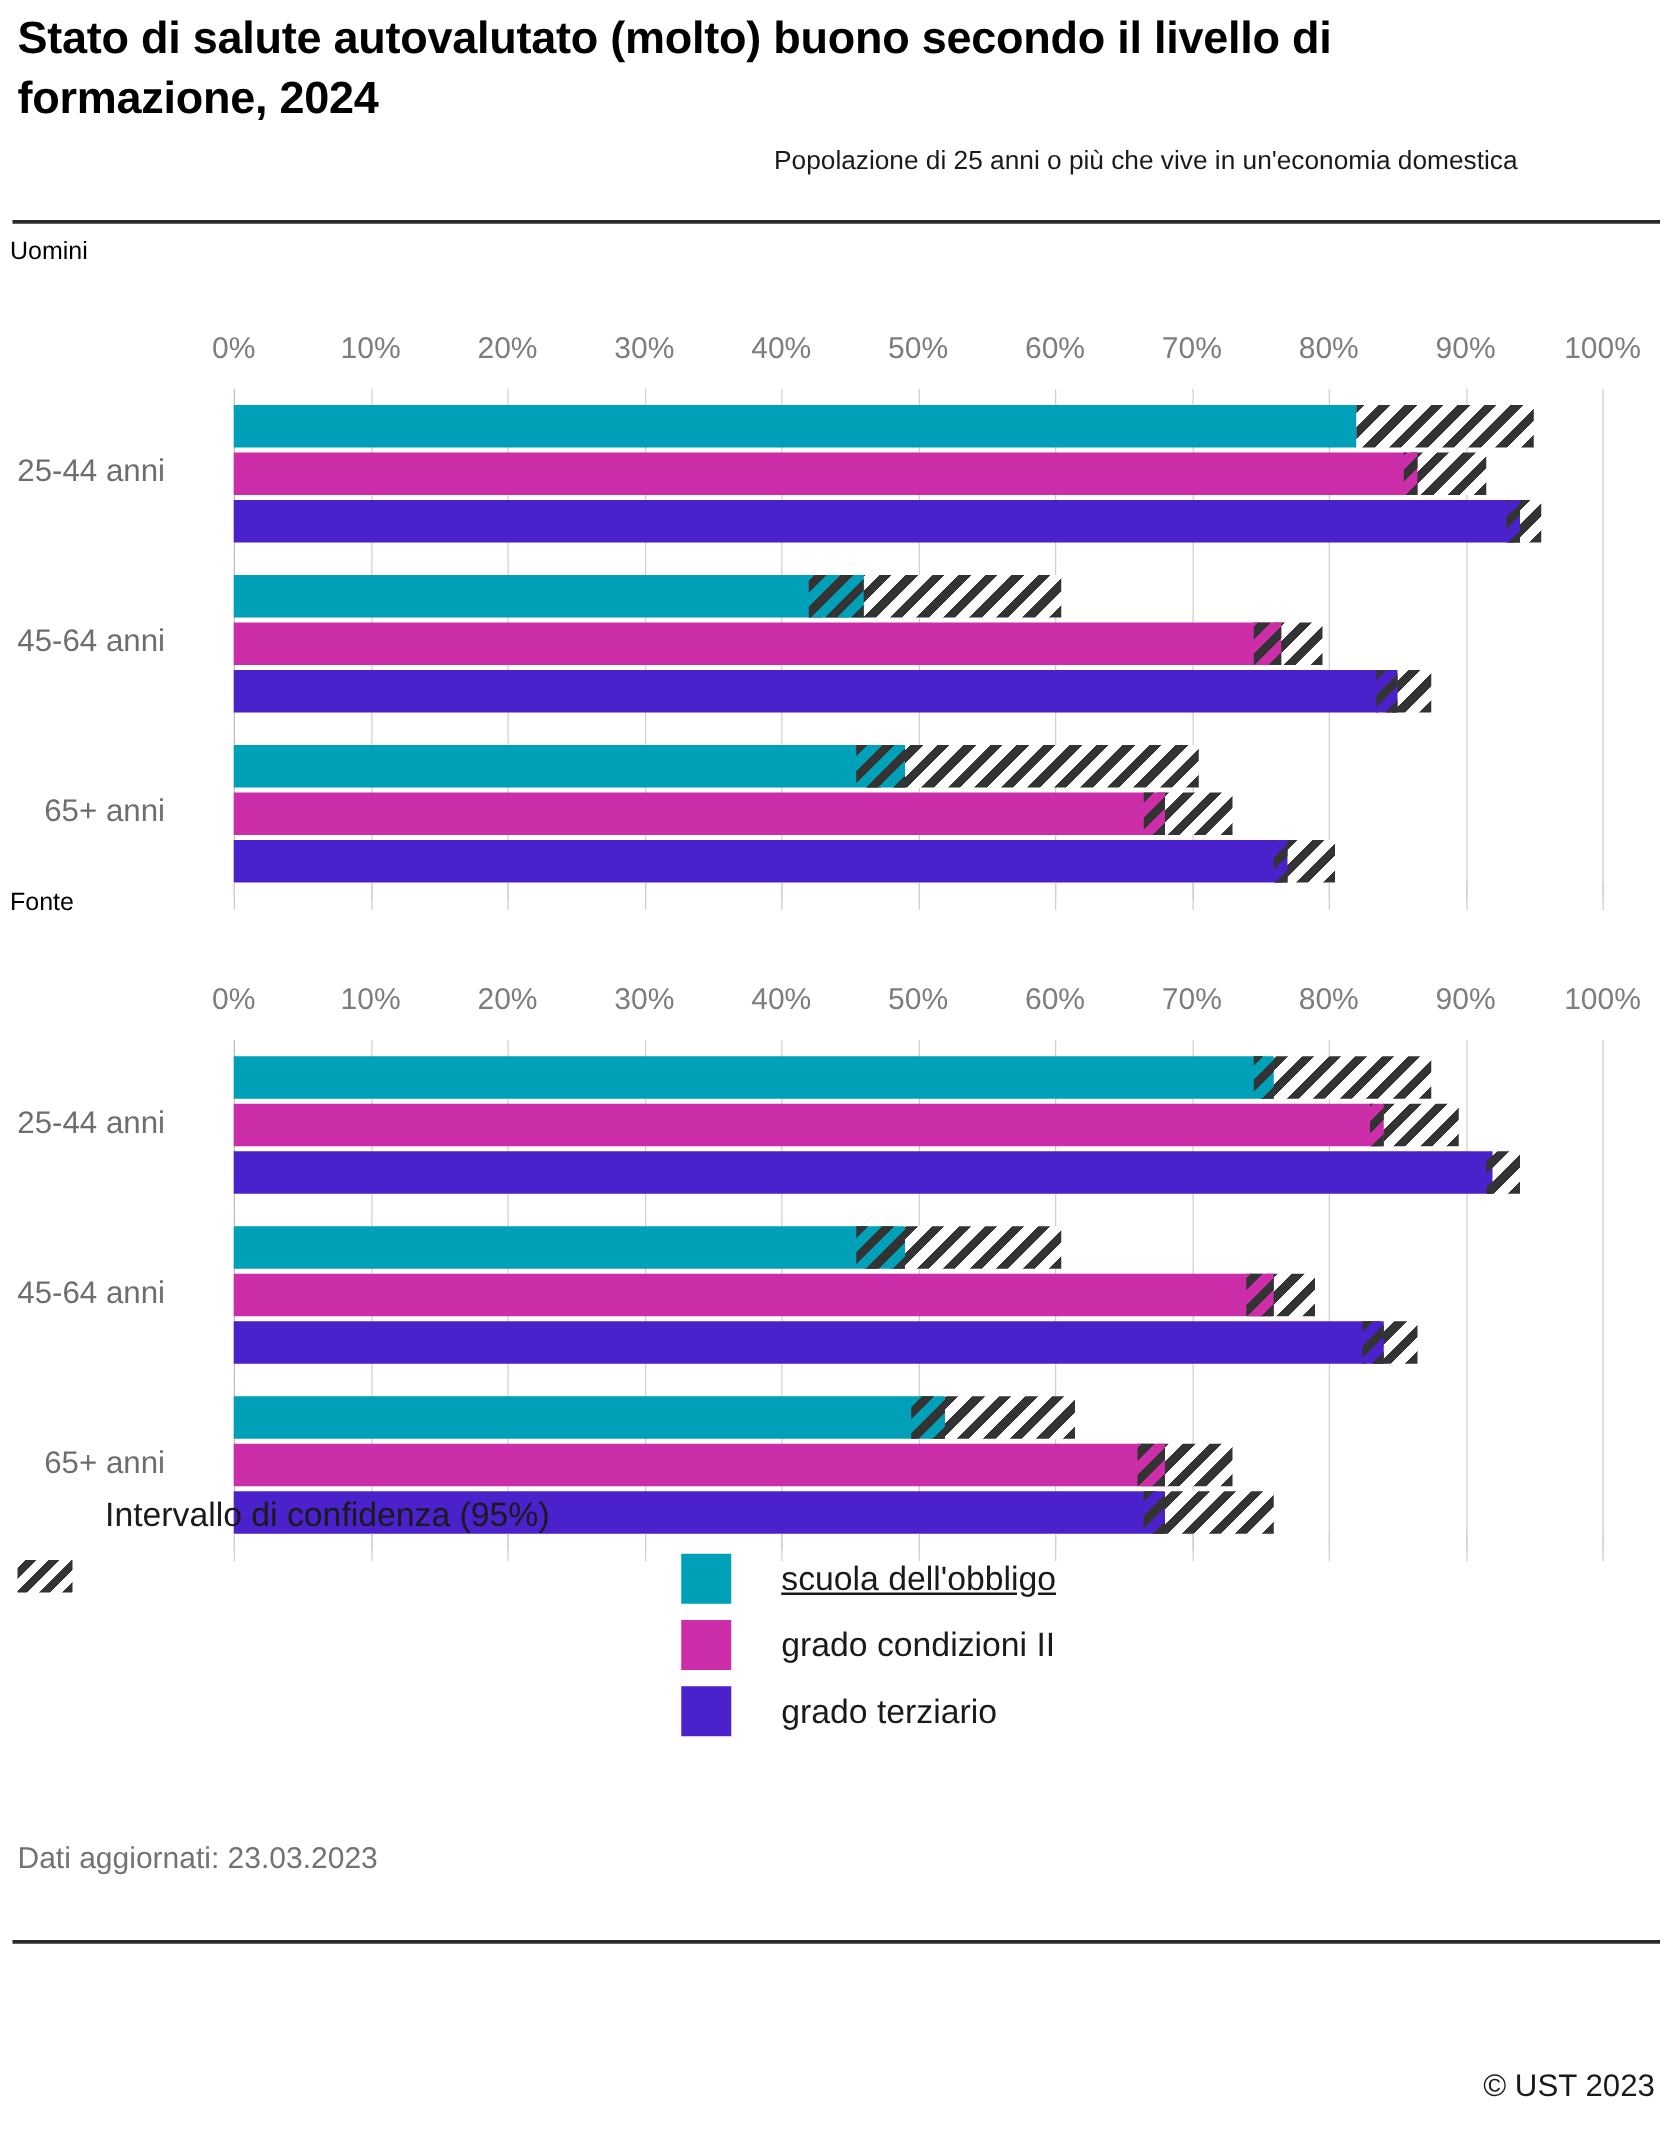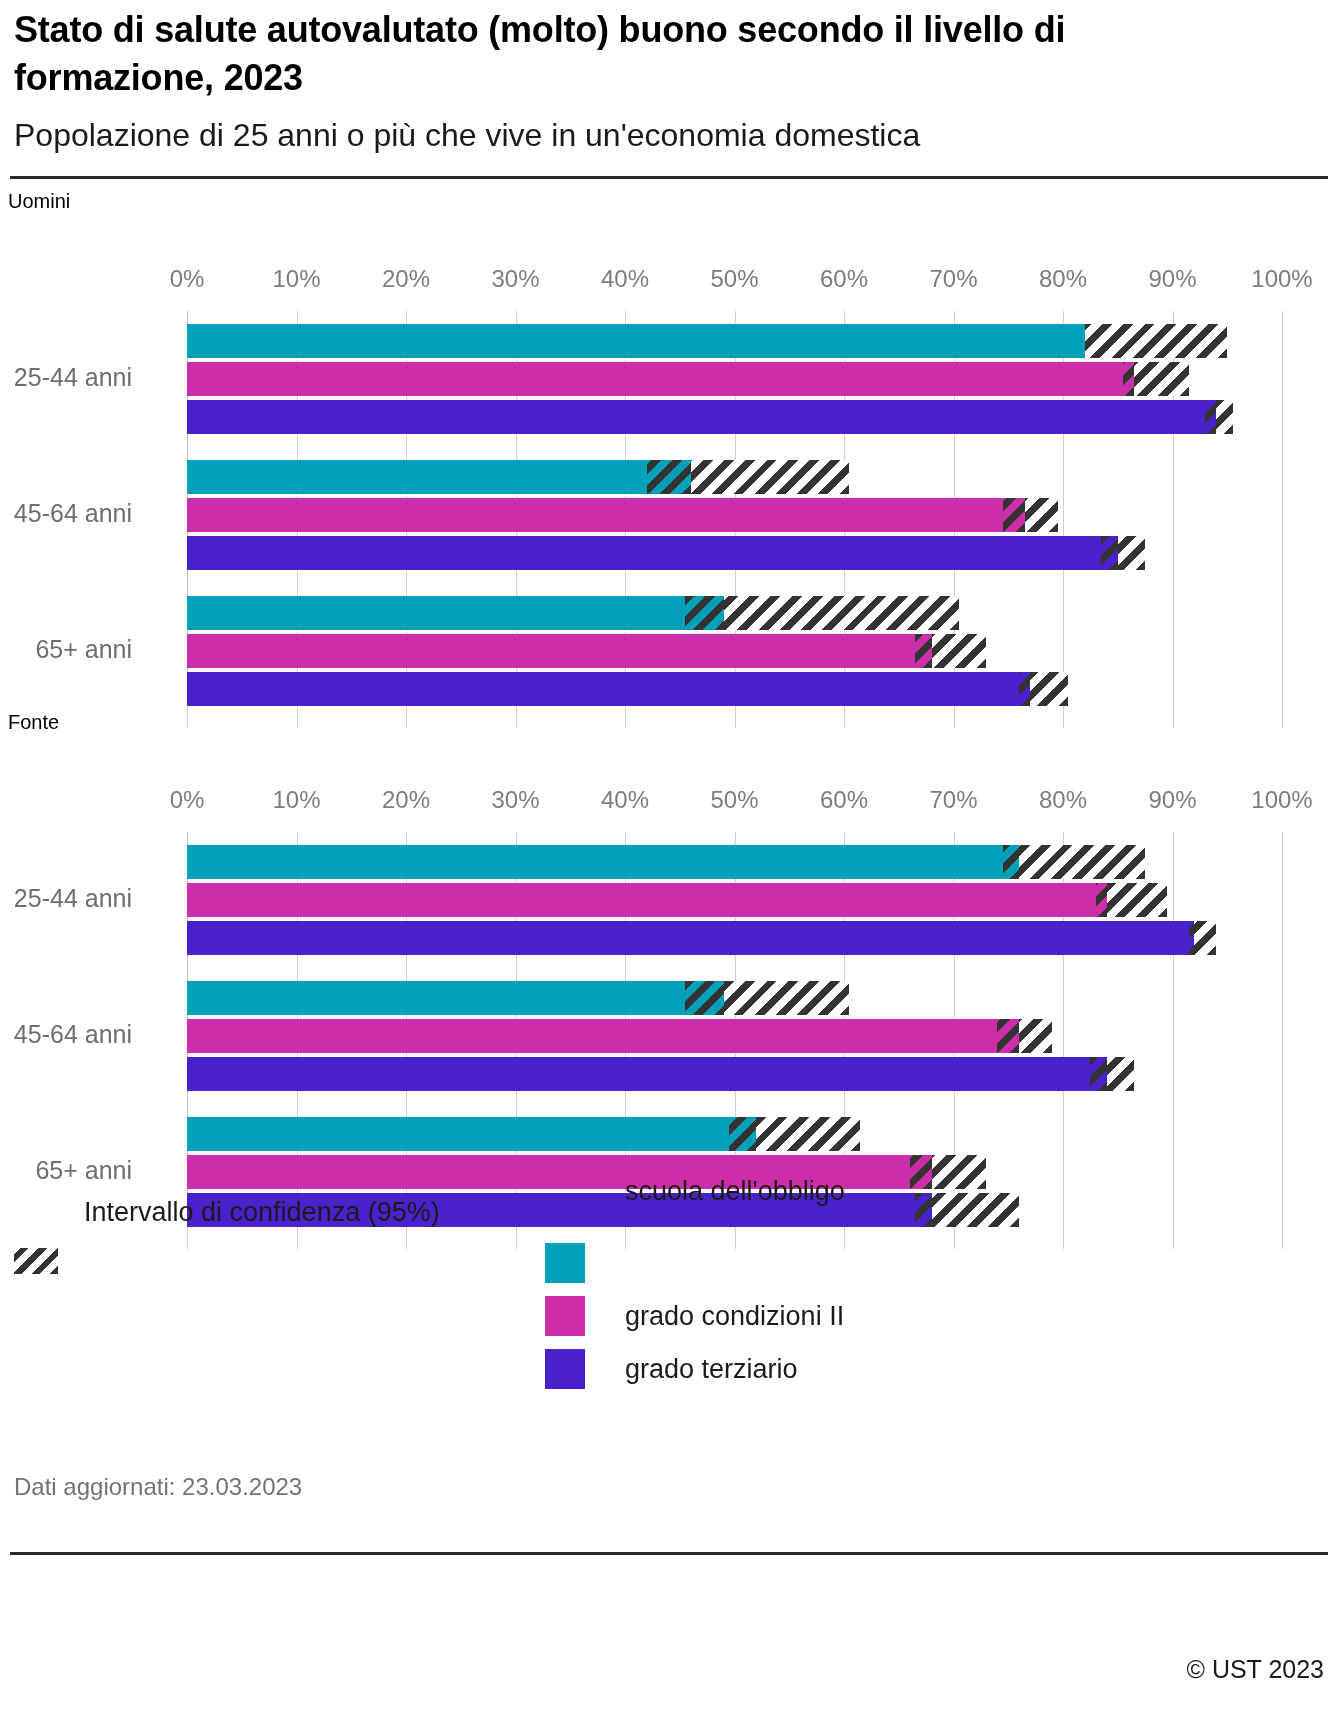--- a/index.html
+++ b/index.html
@@ -24,24 +24,25 @@
     font-size: 36px;
     font-weight: bold;
     line-height: 1.32;
     letter-spacing: -0.2px;
     color: #000;
   }
   .subtitle {
     position: absolute;
     left: 14px; top: 115px;
     width: 1200px;
-    font-size: 32px;
+    font-size: 21px;
     font-weight: normal;
     line-height: 1.3;
     color: #1a1a1a;
+    text-align: right;
   }
   .rule-top {
     position: absolute;
     left: 10px; top: 176px;
     width: 1318px; height: 3px;
     background: #2b2b2b;
   }
 
   
   .panel-label {
@@ -168,21 +169,21 @@
     right: 14px;
     font-size: 25px;
     color: #1a1a1a;
   }
 </style>
 </head>
 <body>
 
 <div class="page">
 
-  <div class="title">Stato di salute autovalutato (molto) buono secondo il livello di formazione, 2023</div>
+  <div class="title">Stato di salute autovalutato (molto) buono secondo il livello di formazione, 2024</div>
   <div class="subtitle">Popolazione di 25 anni o più che vive in un'economia domestica</div>
   <div class="rule-top"></div>
 
   <div class="panel-label" style="left:8px; top:190px;">Uomini</div>
   <div class="plot" id="plot-men" style="top:265px;">
       <div class="axis-labels">
         <div class="axis-label" style="left: 0px;">0%</div>
         <div class="axis-label" style="left: 109.5px;">10%</div>
         <div class="axis-label" style="left: 219px;">20%</div>
         <div class="axis-label" style="left: 328.5px;">30%</div>
@@ -358,21 +359,21 @@
         <div class="gridline" style="left: 985.5px;"></div>
         <div class="gridline" style="left: 1095px;"></div>
       </div>
     </div>
 
   <div class="legend">
     <div class="legend-ci-swatch" style="left:14px; top:1248px;"></div>
     <div class="legend-text" style="left:84px; top:1197px;">Intervallo di confidenza (95%)</div>
 
     <div class="legend-swatch" id="leg-sw-0" style="left: 545px; top: 1243px; background: rgb(0, 160, 184);"></div>
-    <div class="legend-text" style="left:625px; top:1176px;">scuola dell'obbligo</div>
+    <div class="legend-text" style="left:625px; top:1248px;text-decoration:underline;">scuola dell'obbligo</div>
 
     <div class="legend-swatch" id="leg-sw-1" style="left: 545px; top: 1296px; background: rgb(203, 46, 168);"></div>
     <div class="legend-text" style="left:625px; top:1301px;">grado condizioni II</div>
 
     <div class="legend-swatch" id="leg-sw-2" style="left: 545px; top: 1349px; background: rgb(75, 33, 204);"></div>
     <div class="legend-text" style="left:625px; top:1354px;">grado terziario</div>
   </div>
 
   <div class="updated" style="top:1473px;">Dati aggiornati: 23.03.2023</div>
   <div class="rule-bottom" style="top:1552px;"></div>

